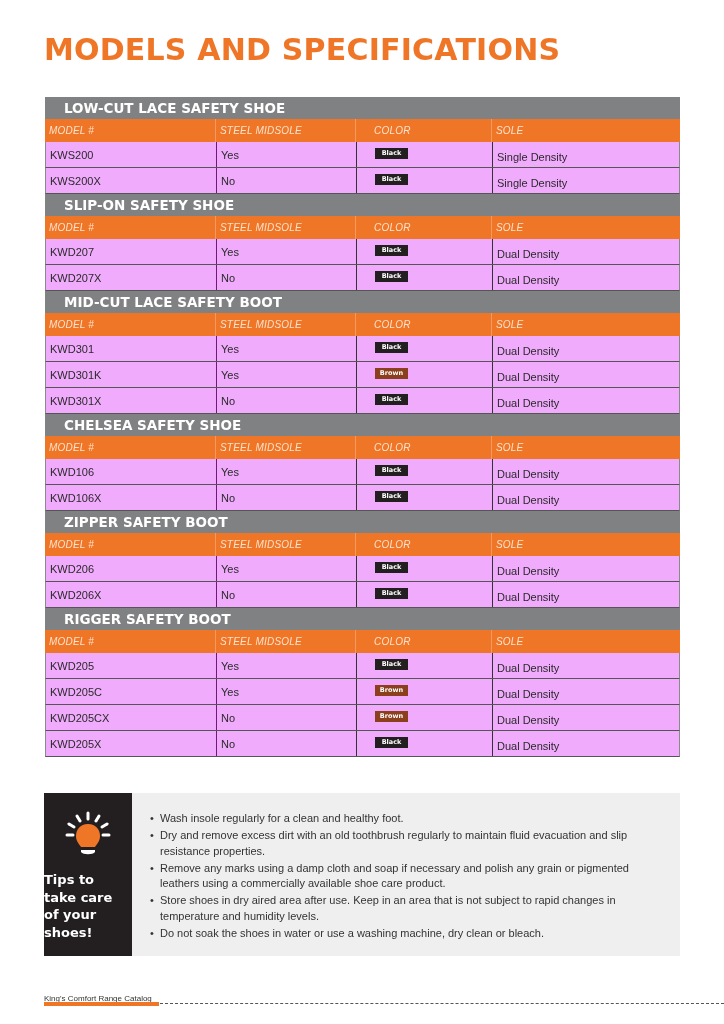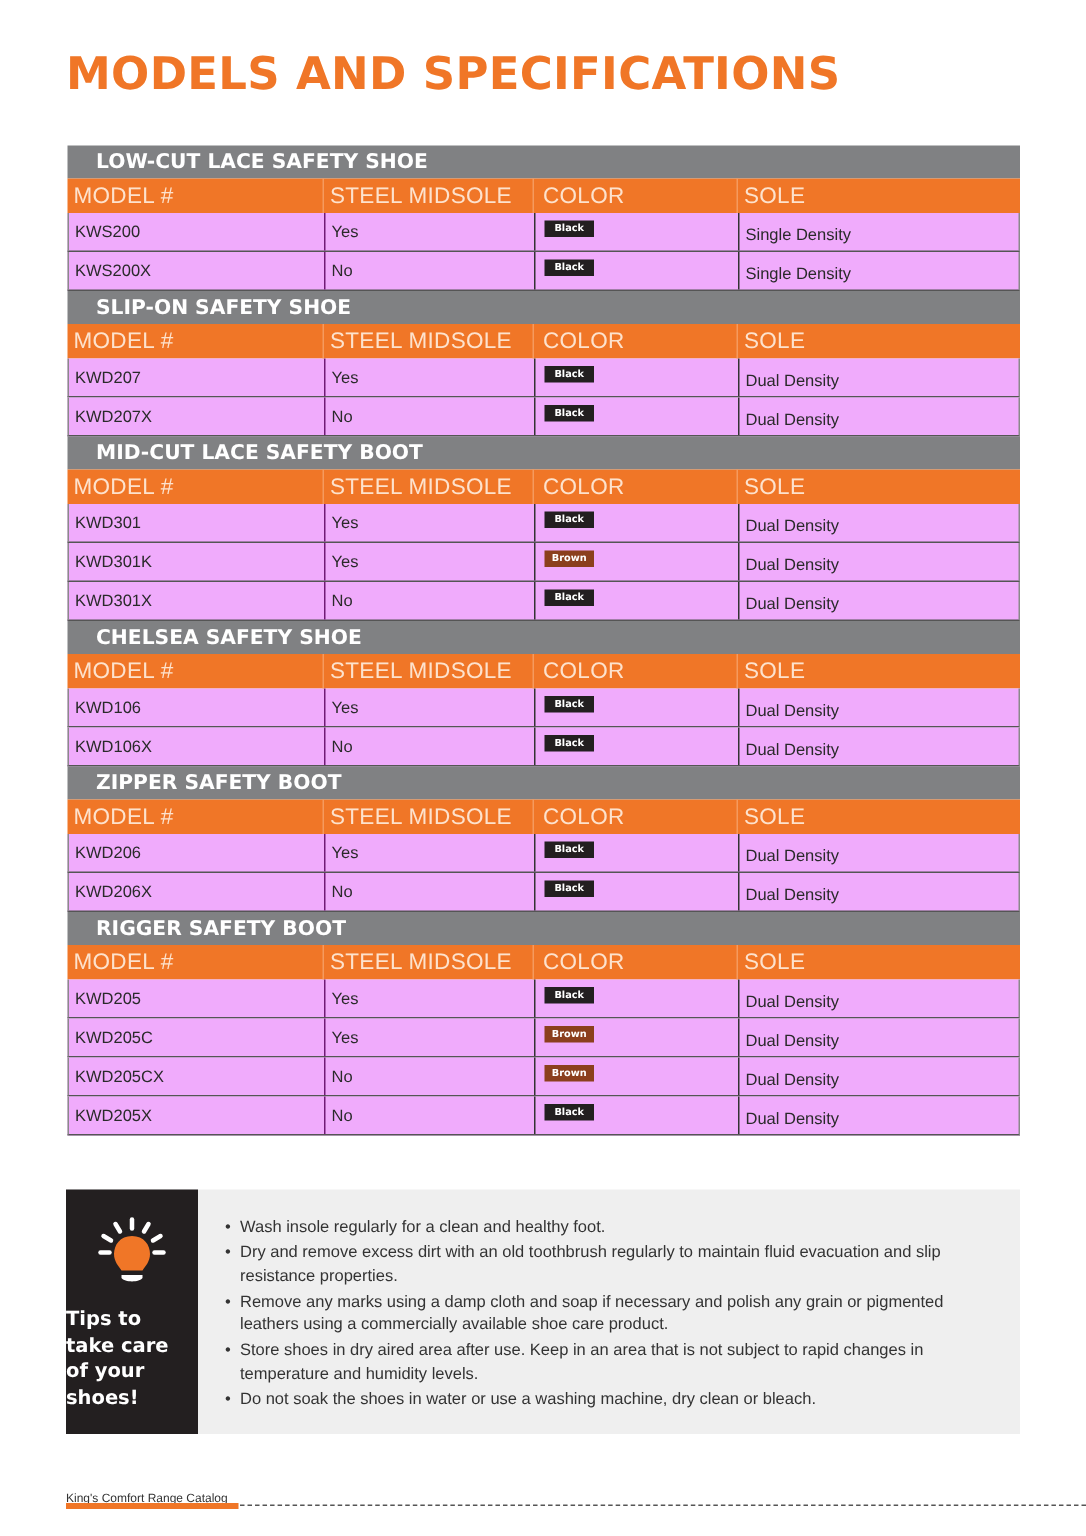--- a/index.html
+++ b/index.html
@@ -14,27 +14,27 @@
 
   .specs { position: absolute; left: 45px; top: 97px; width: 635px; }
   .section-header {
     height: 22px; background: #808183; color: #ffffff;
     font-family: "DejaVu Sans", sans-serif; font-weight: bold; font-size: 13.5px;
     line-height: 22px; padding-left: 19px;
   }
   .row { display: flex; height: 26px; border-left: 1px solid #8a8a8a; border-right: 1px solid #8a8a8a; border-bottom: 1px solid #555; background: #f0abfc; }
   .row.head { height: 23px; background: #f07627; border: none; }
   .cell { font-size: 11px; line-height: 26px; padding-left: 4px; position: relative; white-space: nowrap; }
-  .row.head .cell { color: #fde2cd; line-height: 23px; font-size: 15px; letter-spacing: 0.2px; }
+  .row.head .cell { color: #fde2cd; line-height: 23px; font-size: 10px; letter-spacing: 0.2px; font-style: italic; }
   .c1 { width: 170px; }
   .c2 { width: 140px; border-left: 1px solid #701a75; }
   .c3 { width: 136px; border-left: 1px solid #333; }
   .c4 { flex: 1; border-left: 1px solid #333; padding-top: 2px; }
   .row.head .c2, .row.head .c3, .row.head .c4 { border-left: 1px solid #f59a5e; padding-top: 0; }
-  .c3 { padding-left: 6px; }
+  .c3 { padding-left: 18px; }
   .swatch {
     display: inline-block; width: 33px; height: 11px; vertical-align: middle; margin-top: -6px;
     font-family: "DejaVu Sans", sans-serif; font-size: 6.5px; font-weight: bold; color: #ffffff;
     text-align: center; line-height: 11px;
   }
 
   .tips { position: absolute; left: 44px; top: 793px; width: 636px; height: 163px; background: #efefef; }
   .tips-badge { position: absolute; left: 0; top: 0; width: 88px; height: 163px; background: #231f20; }
   .bulb { position: absolute; left: 19px; top: 18px; width: 50px; height: 50px; }
   .tips-title {

